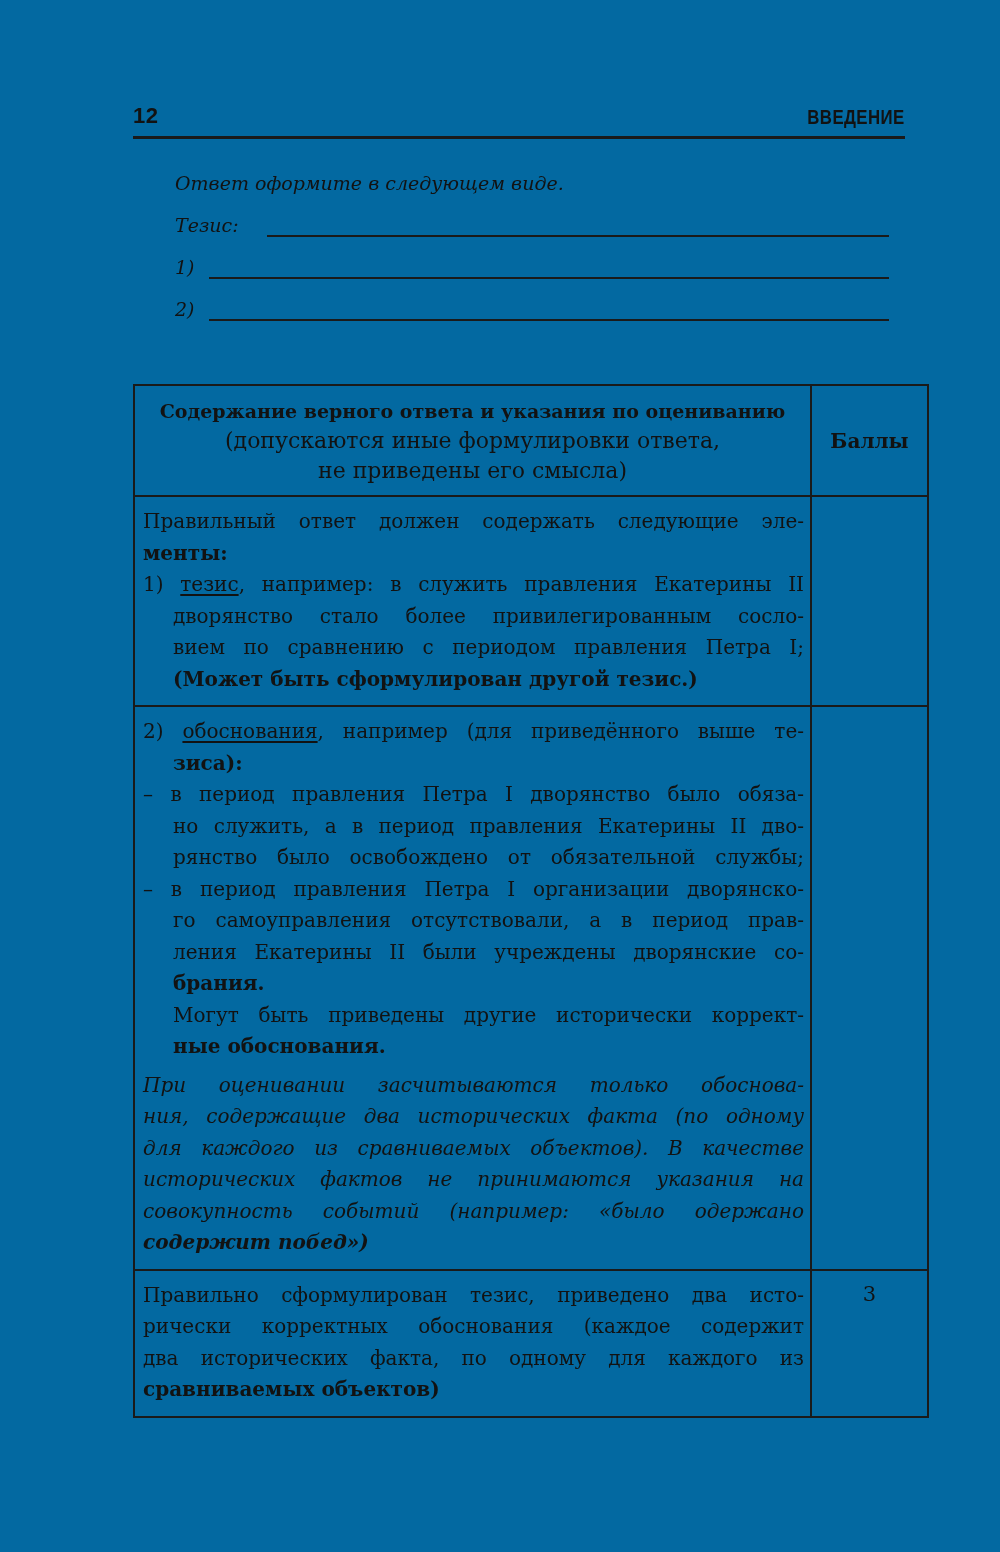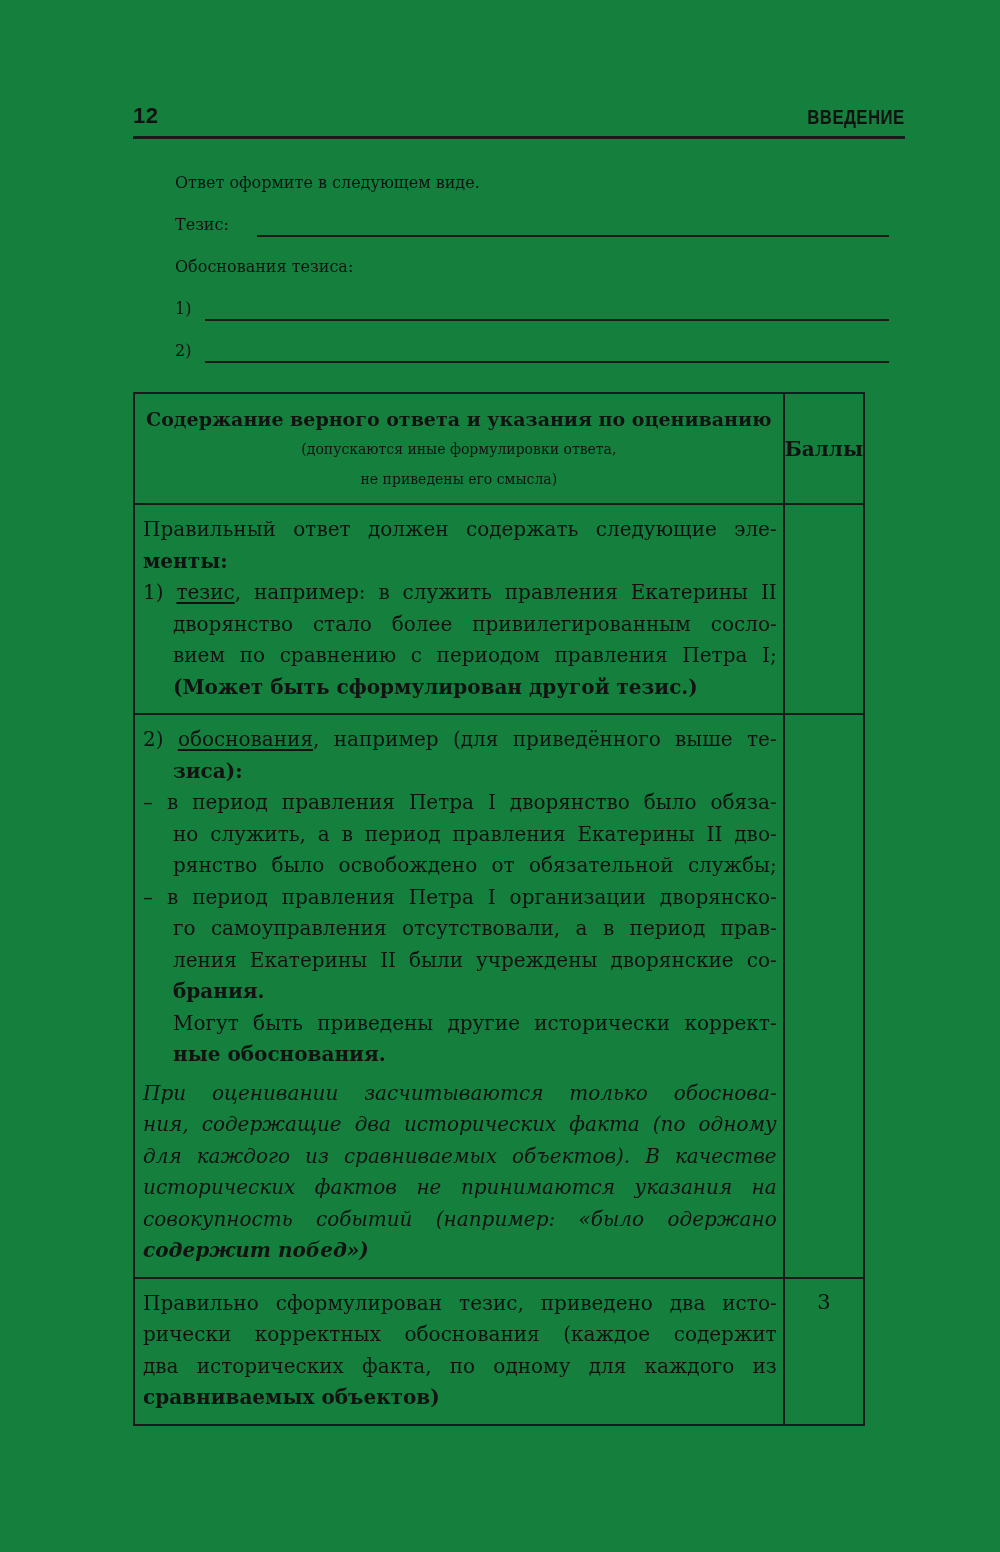--- a/index.html
+++ b/index.html
@@ -1,64 +1,64 @@
 <!DOCTYPE html>
 <html lang="ru"><head>
 <meta charset="utf-8">
 <style>
   * { margin:0; padding:0; box-sizing:border-box; }
   html,body { background:#ffffff; }
   .page {
     position:relative;
     width:1000px; height:1552px;
-    background:#15803d;
+    background:#0369a1;
     color:#121212;
     font-family:"DejaVu Serif", serif;
     overflow:hidden;
   }
   .content { margin-left:133px; width:772px; }
 
   
   .runhead {
     display:flex; justify-content:space-between; align-items:flex-end;
     padding-top:103px; padding-bottom:7px;
     border-bottom:3px solid #1a1a1a;
     font-family:"Liberation Sans", sans-serif;
   }
   .pagenum { font-size:22px; font-weight:700; letter-spacing:0.5px; }
   .sectitle {
     font-size:21px; font-weight:600; letter-spacing:0.5px;
     transform:scaleX(0.80); transform-origin:right bottom;
   }
 
   
-  .intro { margin-top:19px; padding-left:42px; padding-right:16px; font-size:16px; }
+  .intro { margin-top:19px; padding-left:42px; padding-right:16px; font-size:19px;font-style:italic; }
   .intro .irow { height:42px; display:flex; align-items:flex-end; line-height:34px; }
   .intro .lbl { white-space:nowrap; }
   .fill {
     flex:1 1 auto;
     border-bottom:2px solid #1a1a1a;
     margin-left:28px; margin-bottom:5px;
   }
   .fill.tight { margin-left:14px; }
 
   
   table.crit {
-    margin-top:24px;
-    width:732px;
+    margin-top:58px;
+    width:796px;
     border-collapse:collapse;
     font-size:20px;
   }
   table.crit th, table.crit td { border:2px solid #1a1a1a; }
   th.c-head {
     width:677px; font-weight:normal; text-align:center;
     padding:10px 4px 9px 4px; line-height:30px;
   }
   th.c-head .hb { font-weight:700; font-size:19px; }
-  th.c-head .hn { font-size:14px; }
+  th.c-head .hn { font-size:22px; }
   th.s-head {
     font-weight:700; text-align:center; vertical-align:middle; font-size:20px;
   }
   td.cell { vertical-align:top; padding:9px 6px 10px 8px; }
   td.score { vertical-align:top; text-align:center; padding-top:11px; font-size:21px; }
   .tline { line-height:31.5px; text-align:justify; text-align-last:justify; }
   .tline.lastline { text-align:right; text-align-last:left;font-weight:bold; }
   .block.italic { font-style:italic; margin-top:7px; }
   .u { text-decoration:underline; text-underline-offset:3px; }
 </style>
@@ -73,23 +73,20 @@
       <span class="sectitle">ВВЕДЕНИЕ</span>
     </div>
 
     <div class="intro">
       <div class="irow">
         <span class="lbl">Ответ оформите в следующем виде.</span>
       </div>
       <div class="irow">
         <span class="lbl">Тезис:</span>
         <span class="fill"></span>
-      </div>
-      <div class="irow">
-        <span class="lbl">Обоснования тезиса:</span>
       </div>
       <div class="irow">
         <span class="lbl">1)</span>
         <span class="fill tight"></span>
       </div>
       <div class="irow">
         <span class="lbl">2)</span>
         <span class="fill tight"></span>
       </div>
     </div>

